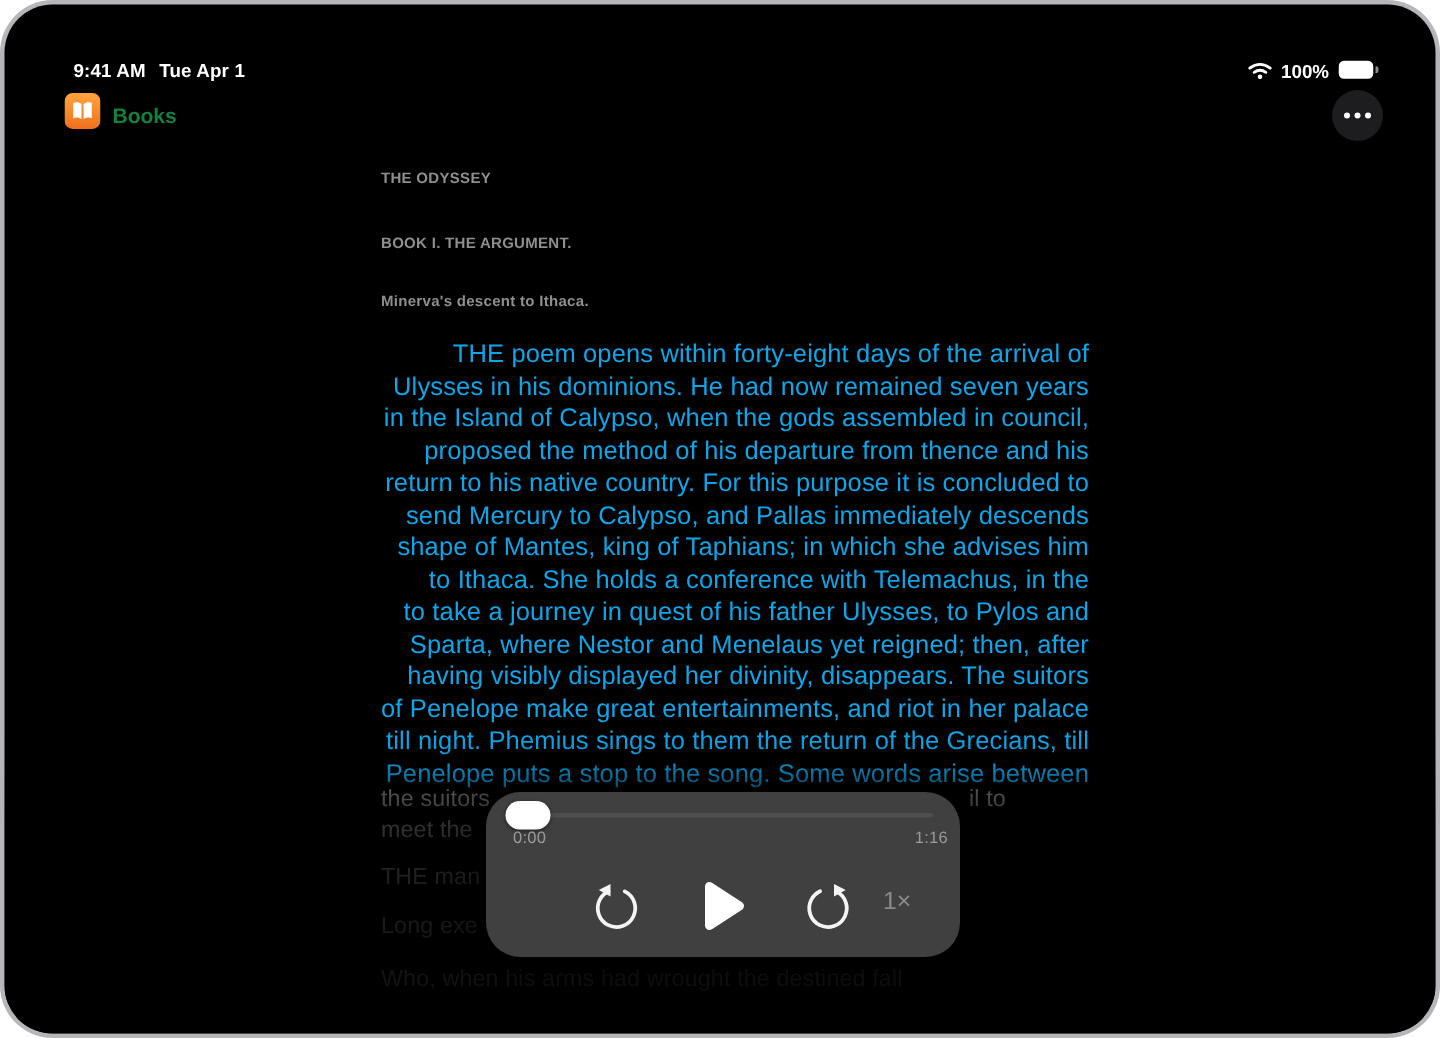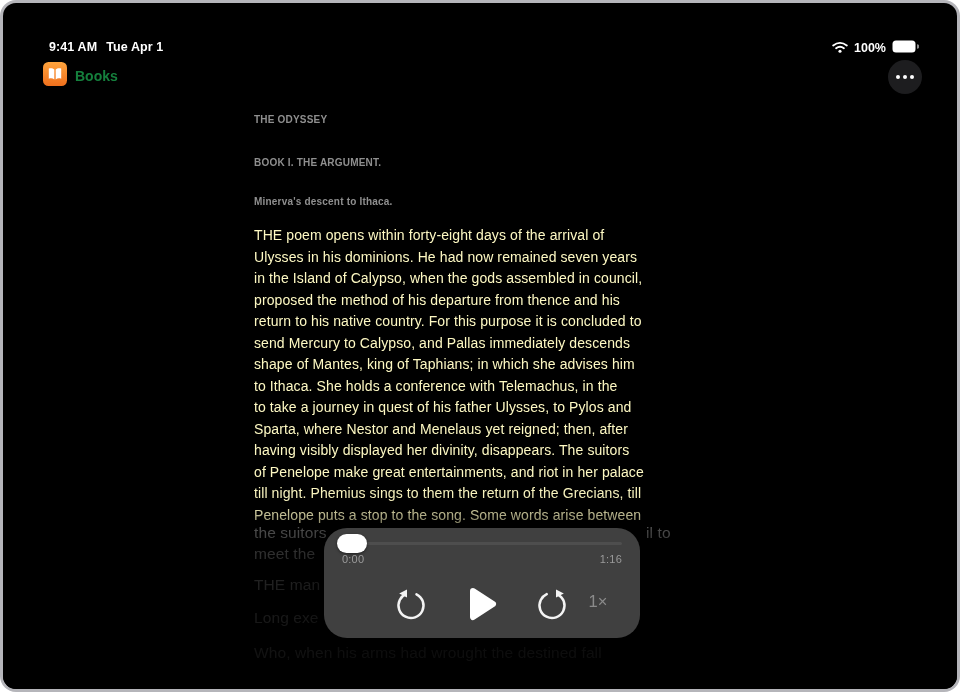--- a/index.html
+++ b/index.html
@@ -1,40 +1,40 @@
 <!DOCTYPE html>
 <html><head>
 <meta charset="utf-8">
 <style>
   * { margin:0; padding:0; box-sizing:border-box; }
   html,body { width:960px; height:692px; background:#ffffff; overflow:hidden;
               font-family:"Liberation Sans", sans-serif; }
-  .screen { position:absolute; inset:3px; border-radius:13px; background:#000;
+  .screen { position:absolute; inset:3px; border-radius:32px; background:#000;
             overflow:hidden; box-shadow:0 0 0 3px #b5b5ba; }
 
   
   .status-left { position:absolute; left:46px; top:37px; display:flex; gap:9px;
                  color:#fff; font-size:12.5px; font-weight:600; letter-spacing:.1px; }
   .status-right { position:absolute; right:38px; top:37px; display:flex; gap:6px;
                   align-items:center; color:#ffffff; font-size:12.5px; font-weight:600; }
 
   
   .books-home { position:absolute; left:40px; top:59px; display:flex; gap:8px;
                 align-items:center; cursor:pointer; }
   .books-label { color:#15803d; font-size:14px; font-weight:700;text-align:center; }
   .more-btn { position:absolute; left:885px; top:57px; width:34px; height:34px;
               border-radius:50%; background:#1d1d1f; display:flex; align-items:center;
               justify-content:center; gap:3px; cursor:pointer; }
   .more-btn i { width:4px; height:4px; border-radius:50%; background:#fff; display:block; }
 
   
   .heading { position:absolute; left:251px; white-space:nowrap; color:#8f8f8f;
              font-size:10px; font-weight:700; line-height:21.5px; letter-spacing:.2px; }
-  .para { position:absolute; left:251px; top:222px; color:#fef9c3; font-size:14px;
-          line-height:21.5px; letter-spacing:.1px; }
+  .para { position:absolute; left:251px; top:222px; color:#0ea5e9; font-size:17px;
+          line-height:21.5px; letter-spacing:.1px;text-align:right; }
   .para div { white-space:nowrap; }
   .frag { position:absolute; color:#a4a4a4; font-size:15.5px; line-height:21.5px;
           white-space:nowrap; letter-spacing:.1px; }
 
   
   .fade { position:absolute; left:0; right:0; top:486px; bottom:0; z-index:5; pointer-events:none;
           background:linear-gradient(180deg, rgba(0,0,0,0) 0%, rgba(0,0,0,0.10) 9%,
             rgba(0,0,0,0.55) 21%, rgba(0,0,0,0.70) 31%, rgba(0,0,0,0.80) 46%,
             rgba(0,0,0,0.88) 75%, rgba(0,0,0,0.92) 100%); }
 
@@ -42,21 +42,21 @@
   .player { position:absolute; left:321px; top:525px; width:316px; height:110px;
             border-radius:23px; background:#404040; z-index:10;
             box-shadow:0 10px 40px rgba(0,0,0,0.65); }
   .track { position:absolute; left:18px; right:18px; top:14px; height:2.5px;
            border-radius:2px; background:#4e4e4e; cursor:pointer; }
   .knob { position:absolute; left:13px; top:6px; width:30px; height:19px;
           border-radius:10px; background:#fff; cursor:grab;
           box-shadow:0 1px 3px rgba(0,0,0,.5); }
   .time { position:absolute; top:25px; font-size:11px; color:#9a9a9a; letter-spacing:.2px; }
   .time.elapsed { left:18px; }
-  .time.duration { right:18px;margin-left:30px; }
+  .time.duration { right:8px;margin-left:30px; }
   .ctl { position:absolute; background:none; border:none; cursor:pointer; padding:0; }
   .speed { position:absolute; left:254px; top:64px; width:40px; text-align:center;
            color:#8b8b8b; font-size:16.5px; cursor:pointer; }
 </style>
 </head>
 <body>
 
 <div class="screen">
 
   <div class="status-left">

